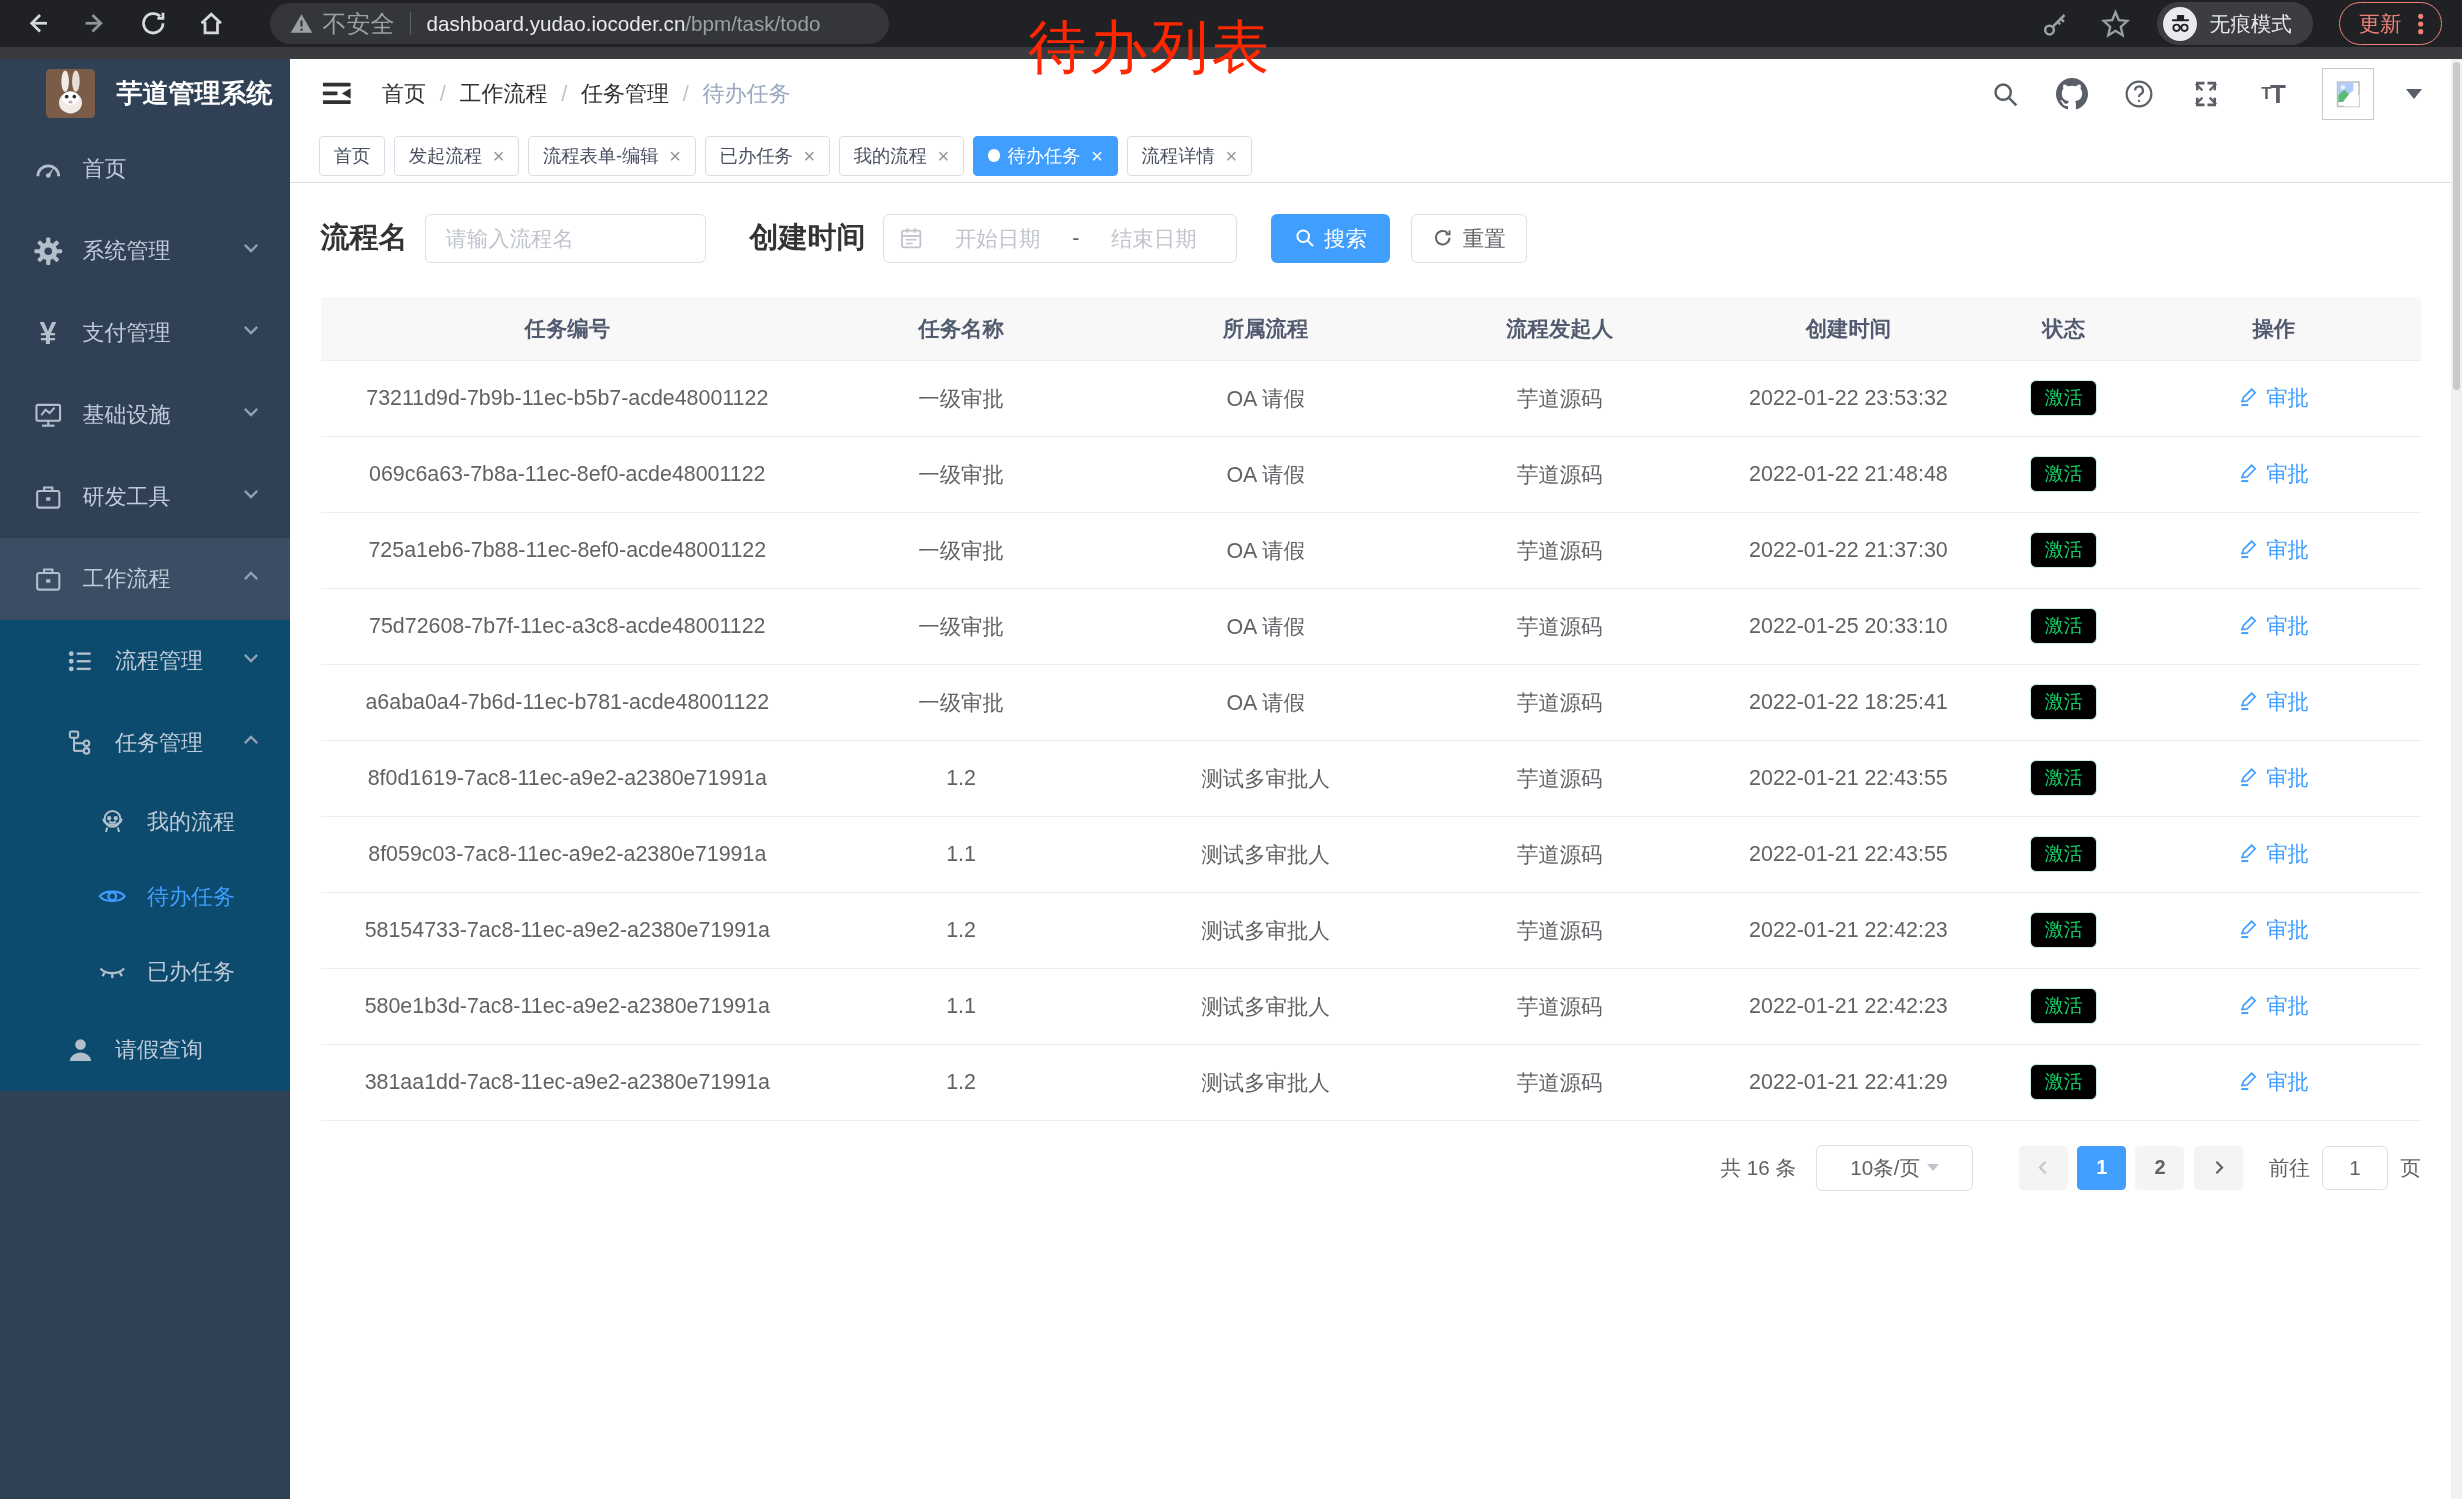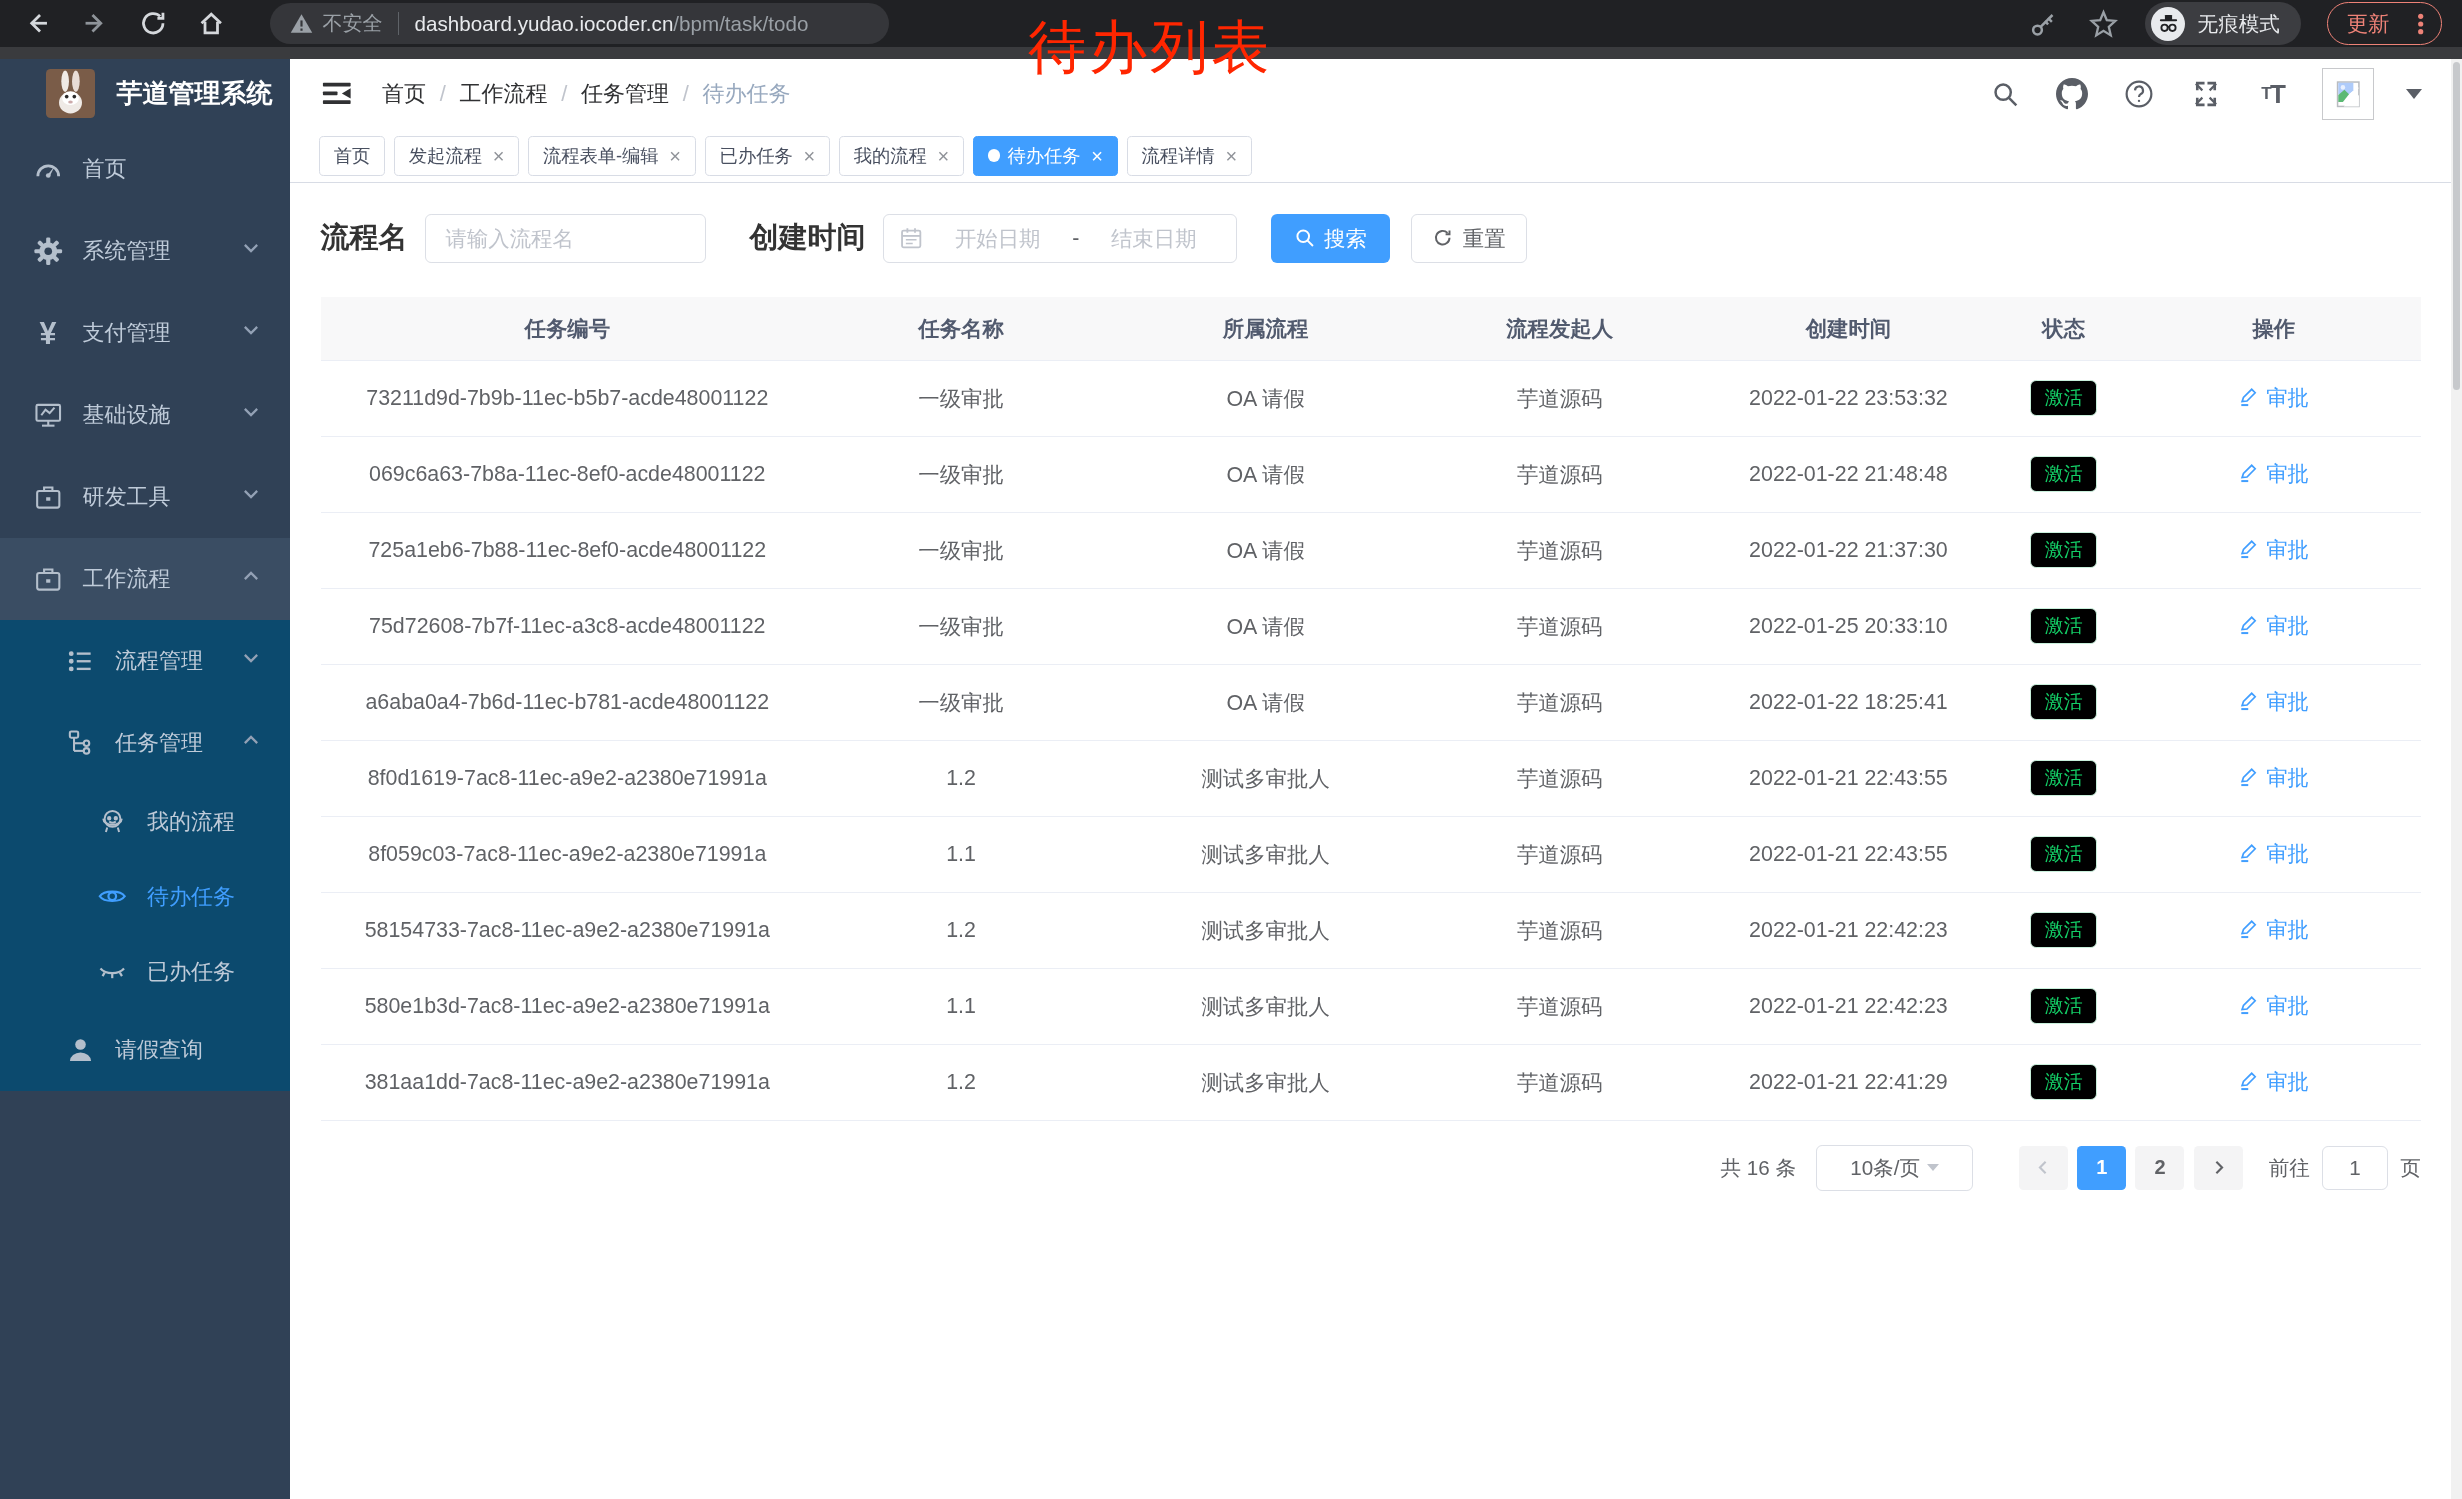--- a/index.html
+++ b/index.html
@@ -7,32 +7,32 @@
           font-family:"Liberation Sans","DejaVu Sans",sans-serif;
           -webkit-font-smoothing:antialiased;}
   
   .chrome{height:59px;background:#202124;}
   .chrome-row{height:47px;display:flex;align-items:center;padding:0 20px;}
   .chrome-edge{height:12.2px;background:#3a3b3e;}
   .nav-ic{width:35px;height:35px;margin-right:23px;display:flex;align-items:center;justify-content:center;color:#d5d8dc;flex:none;}
   .nav-ic.dim{color:#8f949a;}
   .url-pill{margin-left:18.3px;width:619px;height:41px;border-radius:20.6px;background:#35363a;
             display:flex;align-items:center;padding:0 20px;box-sizing:border-box;}
-  .url-warn{display:flex;align-items:center;color:#9aa0a6;font-size:20px;gap:9.2px;}
+  .url-warn{display:flex;align-items:center;color:#9aa0a6;font-size:24px;gap:9.2px;}
   .url-div{width:1.5px;height:23px;background:#5f6368;margin:0 15.3px;}
   .url-host{color:#e8eaed;font-size:20.6px;}
   .url-path{color:#9aa0a6;font-size:20.6px;}
   .chrome-right{margin-left:auto;display:flex;align-items:center;}
   .ic-key,.ic-star{width:35px;height:35px;color:#9aa0a6;display:flex;align-items:center;justify-content:center;margin-right:24.4px;}
   .incog-chip{height:43px;border-radius:21.4px;background:#3c3d41;display:flex;align-items:center;gap:12.2px;
               padding:0 21.4px 0 6.1px;margin-right:26px;}
   .incog-circle{width:34px;height:34px;border-radius:50%;background:#e8eaed;display:flex;align-items:center;justify-content:center;}
   .incog-label{color:#e8eaed;font-size:20.6px;}
   .update-pill{height:41px;border:1.5px solid #ee8277;border-radius:21.4px;color:#ee8277;
-               display:flex;align-items:center;gap:21px;padding:0 9.2px 0 18.3px;font-size:21.4px;}
+               display:flex;align-items:center;gap:9px;padding:0 9.2px 0 18.3px;font-size:21.4px;}
   
   .annotation{position:absolute;left:1016px;top:9.2px;font-size:58px;letter-spacing:3.1px;color:#ff2600;z-index:60;margin-left:12px;}
   
   .app{display:flex;height:1440px;}
   
   .sidebar{width:290px;flex:none;background:#304156;display:flex;flex-direction:column;}
   .logo-row{height:69px;display:flex;align-items:center;padding-left:46px;gap:21.4px;}
   .logo-title{color:#fff;font-size:26px;font-weight:bold;}
   .menu-item{height:82px;display:flex;align-items:center;padding:0 29px 0 30.5px;font-size:22px;color:#bfcbd9;cursor:pointer;}
   .menu-item .mi{width:35px;height:35px;margin-right:17px;display:flex;align-items:center;justify-content:center;color:#b4bfcc;flex:none;}

